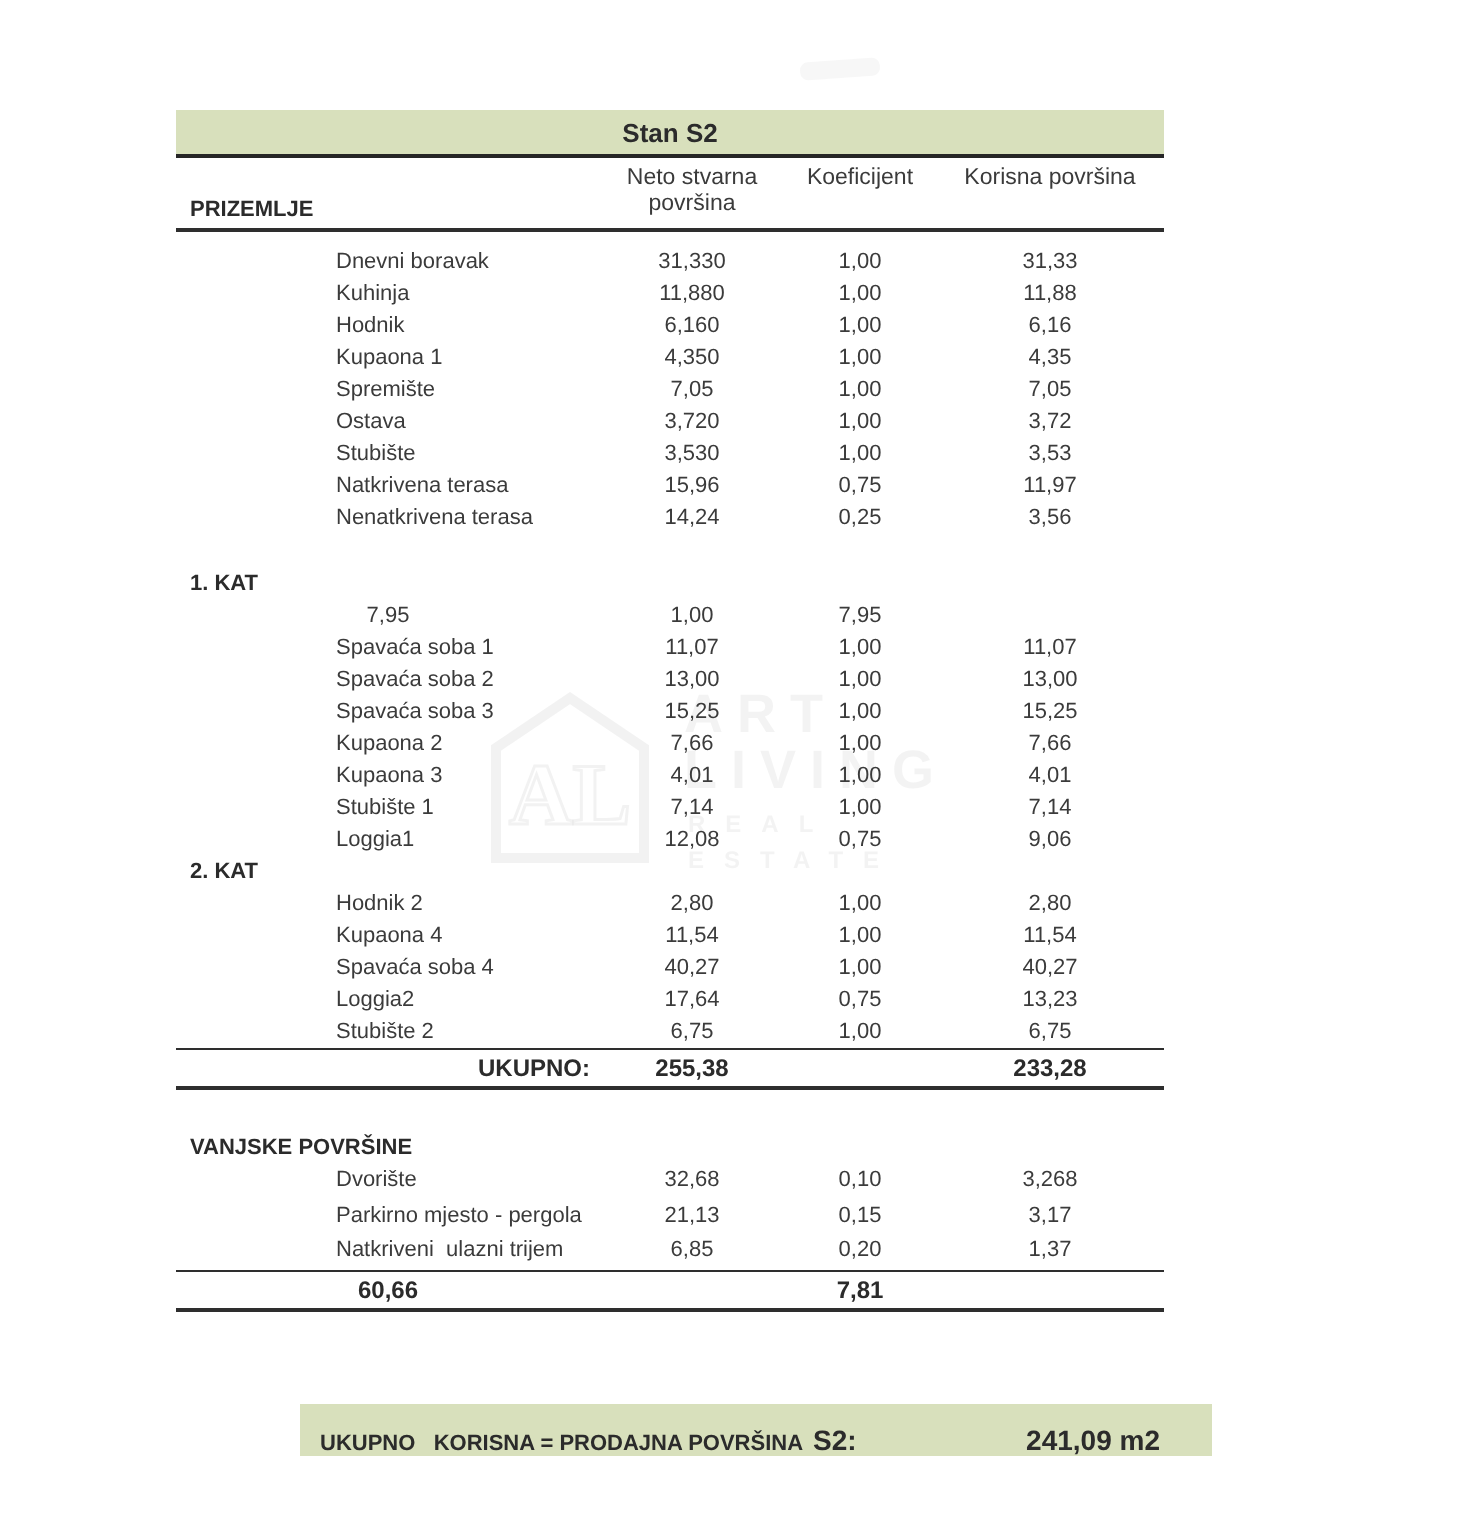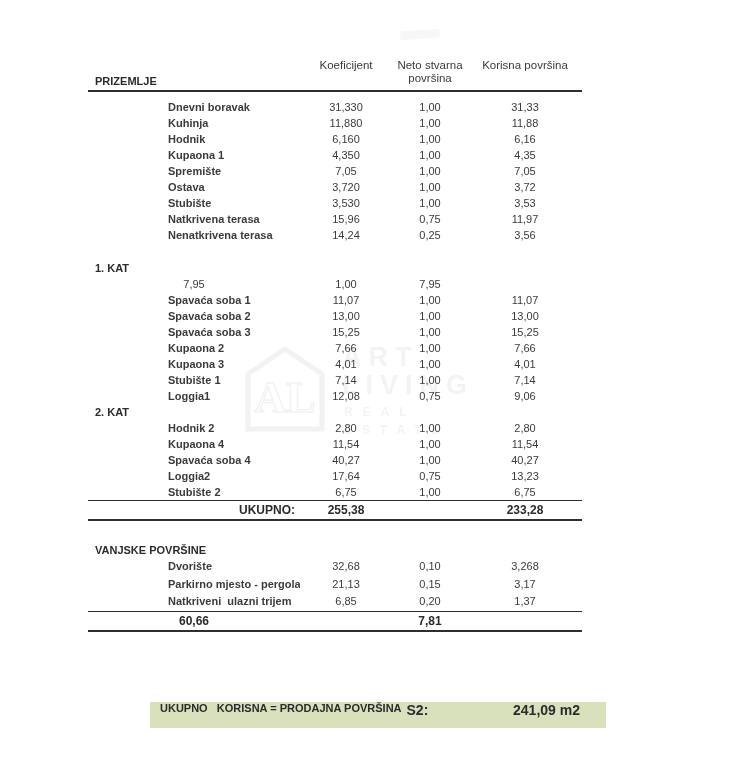--- a/index.html
+++ b/index.html
@@ -34,34 +34,34 @@
 
   .header{height:37px;border-bottom:2px solid var(--line);}
   .col-head{font-size:11.5px;text-align:center;line-height:13px;padding-top:4px;color:var(--txt);}
   .header-section{display:flex;align-items:flex-end;padding:0 0 3px 7px;
     font-size:11px;font-weight:bold;color:#2b2b2b;}
 
   .rows{}
   .rows.first{padding-top:7px;}
   .row{line-height:16px;font-size:11px;color:var(--txt);}
   .rows-outdoor .row{line-height:17.5px;}
-  .c-name{padding-left:80px;white-space:pre;overflow:hidden;font-weight:bold;}
+  .c-name{padding-left:80px;white-space:pre;overflow:hidden;}
   .c-neto,.c-koef,.c-korisna{text-align:center;white-space:pre;}
 
   .section-label{font-size:11px;font-weight:bold;color:#2b2b2b;padding-left:7px;line-height:16px;}
   .gap-lg{margin-top:17px;}
   .gap-xl{margin-top:21px;}
 
   .total-row{border-top:1px solid var(--line);border-bottom:2.5px solid var(--line);
     height:21px;align-items:center;font-size:12px;font-weight:bold;color:#2b2b2b;}
   .total-row .c-name{padding-left:0;padding-right:5px;text-align:right;}
 
   
   .summary{position:absolute;left:150px;top:702px;width:456px;height:26px;background:var(--band);
-    display:flex;align-items:flex-start;padding:0 26px 0 10px;}
+    display:flex;align-items:flex-end;padding:0 26px 0 10px;}
   .s-label{font-size:11px;font-weight:bold;color:#2b2b2b;white-space:pre;}
   .s-unit{font-size:14px;font-weight:bold;color:#2b2b2b;margin-left:5px;}
   .s-value{font-size:14px;font-weight:bold;color:#2b2b2b;margin-left:auto;}
 </style>
 </head>
 <body>
 
 <div class="page">
 
   <div class="scan-artifact"></div>
@@ -74,25 +74,28 @@
       </svg>
     </div>
     <div class="wm-text">
       <span class="wm-line1">ART LIVING</span>
       <span class="wm-line2">REAL ESTATE</span>
     </div>
   </div>
 
   <div class="table">
 
+    <div class="band">
+      <span class="title">Stan S2</span>
+    </div>
 
     <div class="header grid4">
       <div class="header-section">PRIZEMLJE</div>
+      <div class="col-head">Neto stvarna površina</div>
       <div class="col-head">Koeficijent</div>
-      <div class="col-head">Neto stvarna površina</div>
       <div class="col-head">Korisna površina</div>
     </div>
 
     <div class="rows first">
   <div class="row grid4">
     <div class="c-name">Dnevni boravak</div>
     <div class="c-neto">31,330</div>
     <div class="c-koef">1,00</div>
     <div class="c-korisna">31,33</div>
   </div>

